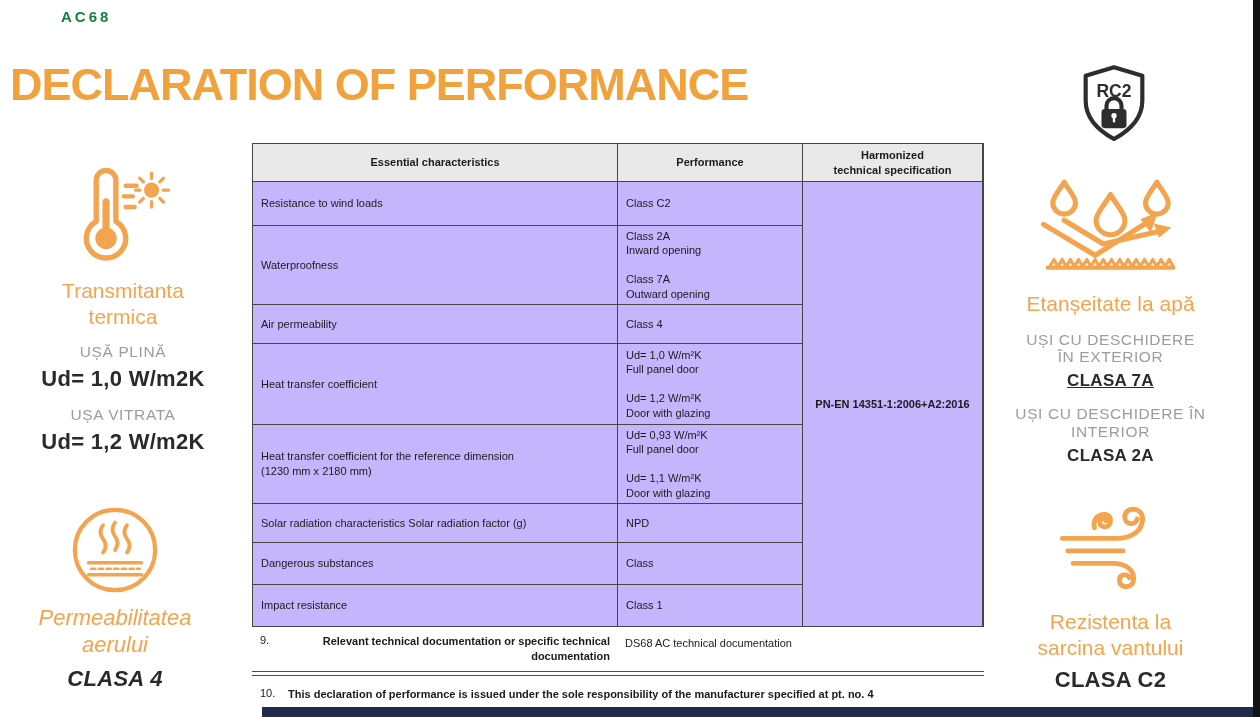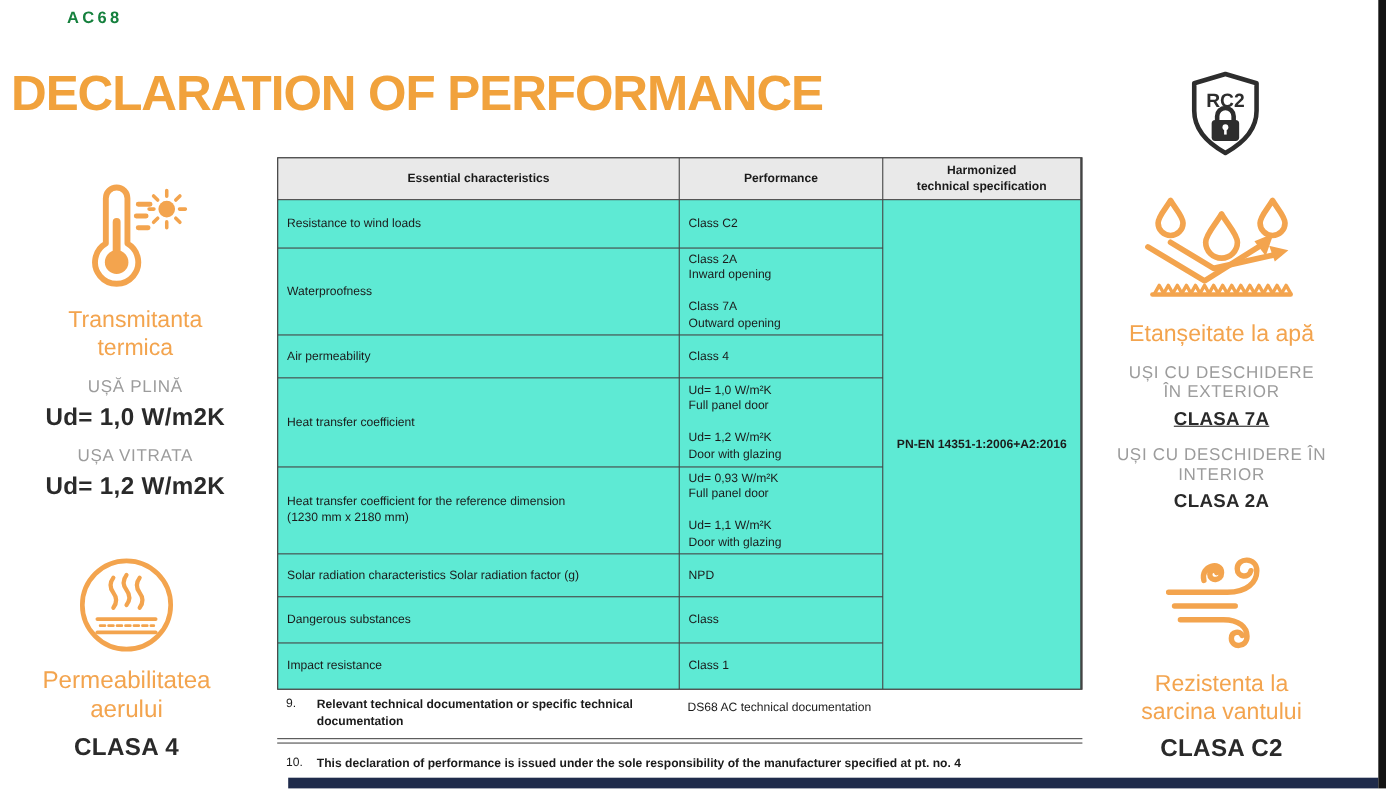--- a/index.html
+++ b/index.html
@@ -24,52 +24,52 @@
     color:#F3A44E; font-size:21px; line-height:1.22; white-space:pre-line;
   }
   .side-caption {
     color:#9C9C9C; font-size:15.5px; line-height:1.15; letter-spacing:0.6px;
     white-space:pre-line; margin-top:14px;
   }
   .side-value {
     color:#2A2A2A; font-size:22px; font-weight:bold; margin-top:5px; letter-spacing:0.3px;
   }
   .thermal { left:23px; top:166px; width:200px; }
-  .airperm { left:15px; top:503px; width:200px; }
+  .airperm { left:15px; top:503px; width:200px;font-style:italic; }
   .water   { left:1008px; top:176px; width:205px; }
   .wind    { left:1008px; top:501px; width:205px; }
   .rc2     { position:absolute; left:1074px; top:62px; width:80px; height:84px; }
   .icon-wrap { display:flex; justify-content:center; }
   
   .doc { position:absolute; left:252px; top:143px; width:732px; }
   .perf-table {
     display:grid;
     grid-template-columns:364px 184px 179px;
     grid-template-rows:37px 43px 78px 38px 80px 78px 38px 41px 41px;
     gap:1px; background:#454545; border:1px solid #454545;
   }
   .cell {
-    background:#5eead4; display:flex; align-items:center;
+    background:#c4b5fd; display:flex; align-items:center;
     padding:3px 8px; font-size:11px; color:#1b1b1b;
     line-height:1.32; white-space:pre-line;
   }
   .head {
     background:#E9E9E9; font-weight:bold; justify-content:center; text-align:center;
   }
   .merged {
     grid-column:3; grid-row:2 / span 8;
     justify-content:center; text-align:center; font-weight:bold;
   }
   
   .note { display:flex; font-size:11px; color:#1b1b1b; }
   .note-9 { margin-top:7px; }
   .note-10 { margin-top:11px; }
   .note .num { width:28px; padding-left:8px; flex:none; }
   .note .ntext { font-weight:bold; line-height:1.35; }
-  .note-9 .ntext { width:322px; flex:none; }
+  .note-9 .ntext { width:322px; flex:none;text-align:right; }
   .note-9 .nval { margin-left:15px; padding-top:3px; }
   .notes-divider {
     margin-top:7px; height:3px;
     border-top:1px solid #4c4c4c; border-bottom:1px solid #4c4c4c;
   }
   
   .bottom-bar {
     position:absolute; left:262px; top:707px; width:991px; height:10px;
     background:#1F2B4B;
   }

